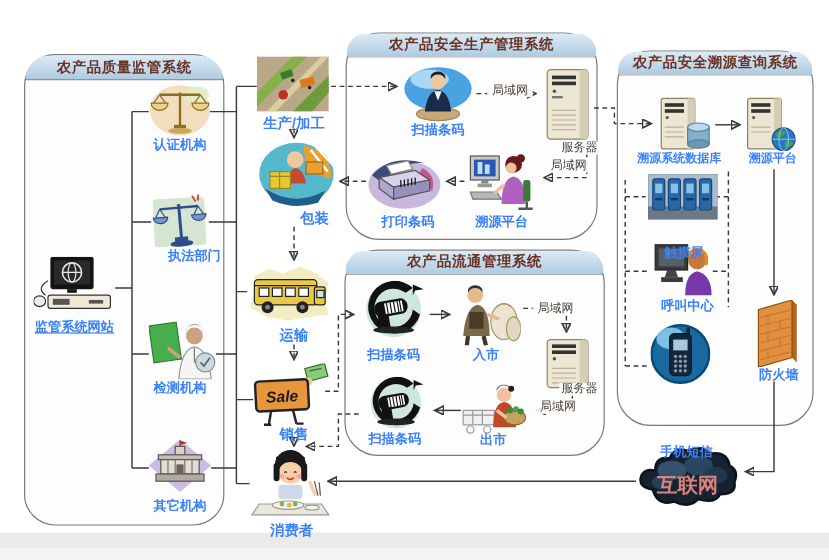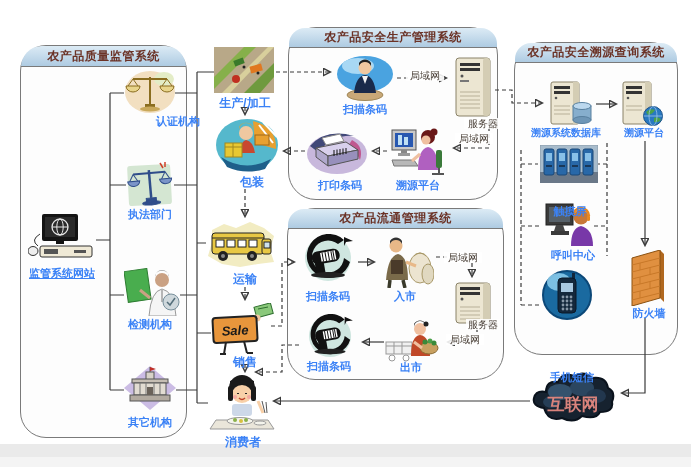--- a/index.html
+++ b/index.html
@@ -103,40 +103,40 @@
     <line x1="9" y1="9" x2="43" y2="9" stroke="#8a6d1f" stroke-width="2"></line>
     <line x1="9" y1="9" x2="4" y2="16" stroke="#8a6d1f"></line>
     <line x1="9" y1="9" x2="14" y2="16" stroke="#8a6d1f"></line>
     <line x1="43" y1="9" x2="38" y2="16" stroke="#8a6d1f"></line>
     <line x1="43" y1="9" x2="48" y2="16" stroke="#8a6d1f"></line>
     <path d="M2,16 A7,6 0 0 0 16,16 Z" fill="#e8d48a" stroke="#8a6d1f"></path>
     <path d="M36,16 A7,6 0 0 0 50,16 Z" fill="#e8d48a" stroke="#8a6d1f"></path>
     <rect x="21" y="34" width="10" height="3" fill="#8a6d1f"></rect>
     <ellipse cx="26" cy="39" rx="10" ry="2.5" fill="#c9a85a"></ellipse>
   </svg>
-  <div class="lbl" style="left:112px;top:115px;width:76px;padding-left:28px;">认证机构</div>
+  <div class="lbl" style="left:112px;top:115px;width:76px;">认证机构</div>
 
   <svg class="ic" style="left:126px;top:160px;" width="48" height="48" viewBox="0 0 48 48">
     <rect x="2" y="5" width="43" height="40" rx="3" fill="#d4e6d2" transform="rotate(-3 24 24)"></rect>
     <line x1="34" y1="3" x2="37" y2="8" stroke="#d04028" stroke-width="1.5"></line>
     <line x1="39" y1="2" x2="39" y2="7" stroke="#d04028" stroke-width="1.5"></line>
     <g stroke="#2f4d8a" transform="rotate(-5 24 24)">
       <line x1="24" y1="10" x2="24" y2="38" stroke-width="2.5"></line>
       <line x1="8" y1="13" x2="40" y2="13" stroke-width="2"></line>
       <line x1="8" y1="13" x2="4" y2="20"></line>
         <line x1="8" y1="13" x2="12" y2="20"></line>
       <line x1="40" y1="13" x2="36" y2="20"></line>
         <line x1="40" y1="13" x2="44" y2="20"></line>
       <path d="M2,20 A6,5 0 0 0 14,20 Z" fill="#7a94c8"></path>
       <path d="M34,20 A6,5 0 0 0 46,20 Z" fill="#7a94c8"></path>
       <rect x="19" y="38" width="10" height="3" fill="#2f4d8a"></rect>
       <ellipse cx="24" cy="43" rx="9" ry="2" fill="#2f4d8a"></ellipse>
     </g>
   </svg>
-  <div class="lbl" style="left:112px;top:208px;width:76px;">执法部门</div>
+  <div class="lbl" style="left:124px;top:208px;width:76px;">执法部门</div>
 
   <svg class="ic" style="left:124px;top:268px;" width="56" height="48" viewBox="0 0 56 48">
     <rect x="2" y="2" width="23" height="31" fill="#49ad4e" stroke="#2e7d32" transform="rotate(-8 13 17)"></rect>
     <circle cx="38" cy="12" r="7" fill="#caa183"></circle>
     <path d="M31,9 A7,7 0 0 1 45,9 L45,7 A8,8 0 0 0 31,7 Z" fill="#9a9a9a"></path>
     <path d="M25,48 Q27,23 38,21 Q50,23 52,48 Z" fill="#f5f5f5" stroke="#999"></path>
     <line x1="38" y1="22" x2="38" y2="34" stroke="#777"></line>
     <circle cx="47" cy="34" r="8" fill="#cfd8dc" stroke="#78909c"></circle>
     <path d="M43,34 L46,37 L51,30" stroke="#546e7a" stroke-width="1.5" fill="none"></path>
     <line x1="26" y1="30" x2="16" y2="22" stroke="#caa183" stroke-width="3"></line>
@@ -179,21 +179,21 @@
     <path d="M48,5 L62,20" stroke="#fff" stroke-width="2"></path>
     <path d="M6,40 Q30,56 56,42 L50,52 Q30,58 12,50 Z" fill="#1f5f8a"></path>
     <circle cx="31" cy="16" r="7" fill="#f0c8a0"></circle>
     <path d="M24,13 A7,7 0 0 1 38,13 L38,10 A8,8 0 0 0 24,10 Z" fill="#caa84a"></path>
     <path d="M24,36 Q26,24 31,23 Q38,24 40,36 Z" fill="#c84830"></path>
     <rect x="10" y="26" width="17" height="14" fill="#e8c832" stroke="#a08820"></rect>
     <line x1="10" y1="30" x2="27" y2="30" stroke="#a08820"></line>
     <line x1="18" y1="26" x2="18" y2="40" stroke="#a08820"></line>
     <rect x="40" y="18" width="14" height="10" fill="#e8a030" stroke="#a06818"></rect>
   </svg>
-  <div class="lbl big" style="left:200px;top:176px;width:64px;text-align:right;">包装</div>
+  <div class="lbl big" style="left:230px;top:176px;width:64px;">包装</div>
 
   <svg class="ic" style="left:206px;top:220px;" width="70" height="48" viewBox="0 0 70 48">
     <polygon points="6,10 18,4 30,8 44,2 58,8 68,16 64,30 68,42 52,44 34,47 16,44 2,36 6,22" fill="#f2ecc2"></polygon>
     <rect x="6" y="13" width="52" height="21" rx="3" fill="#e8c844" stroke="#222"></rect>
     <rect x="56" y="19" width="9" height="15" rx="2" fill="#e8c844" stroke="#222"></rect>
     <line x1="6" y1="18" x2="58" y2="18" stroke="#222"></line>
     <rect x="10" y="20" width="8" height="7" fill="#fff" stroke="#222"></rect>
     <rect x="21" y="20" width="8" height="7" fill="#fff" stroke="#222"></rect>
     <rect x="32" y="20" width="8" height="7" fill="#fff" stroke="#222"></rect>
     <rect x="43" y="20" width="8" height="7" fill="#fff" stroke="#222"></rect>

